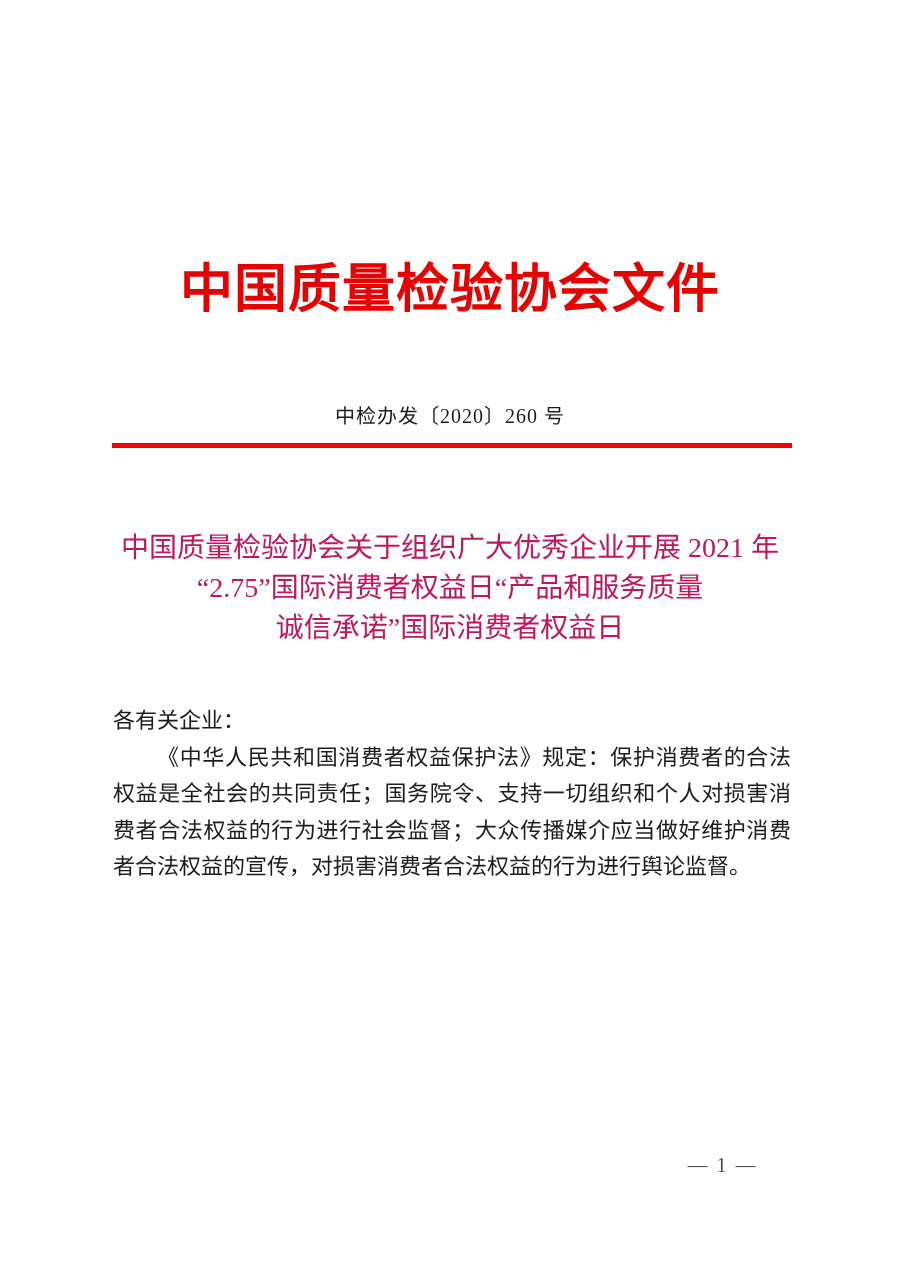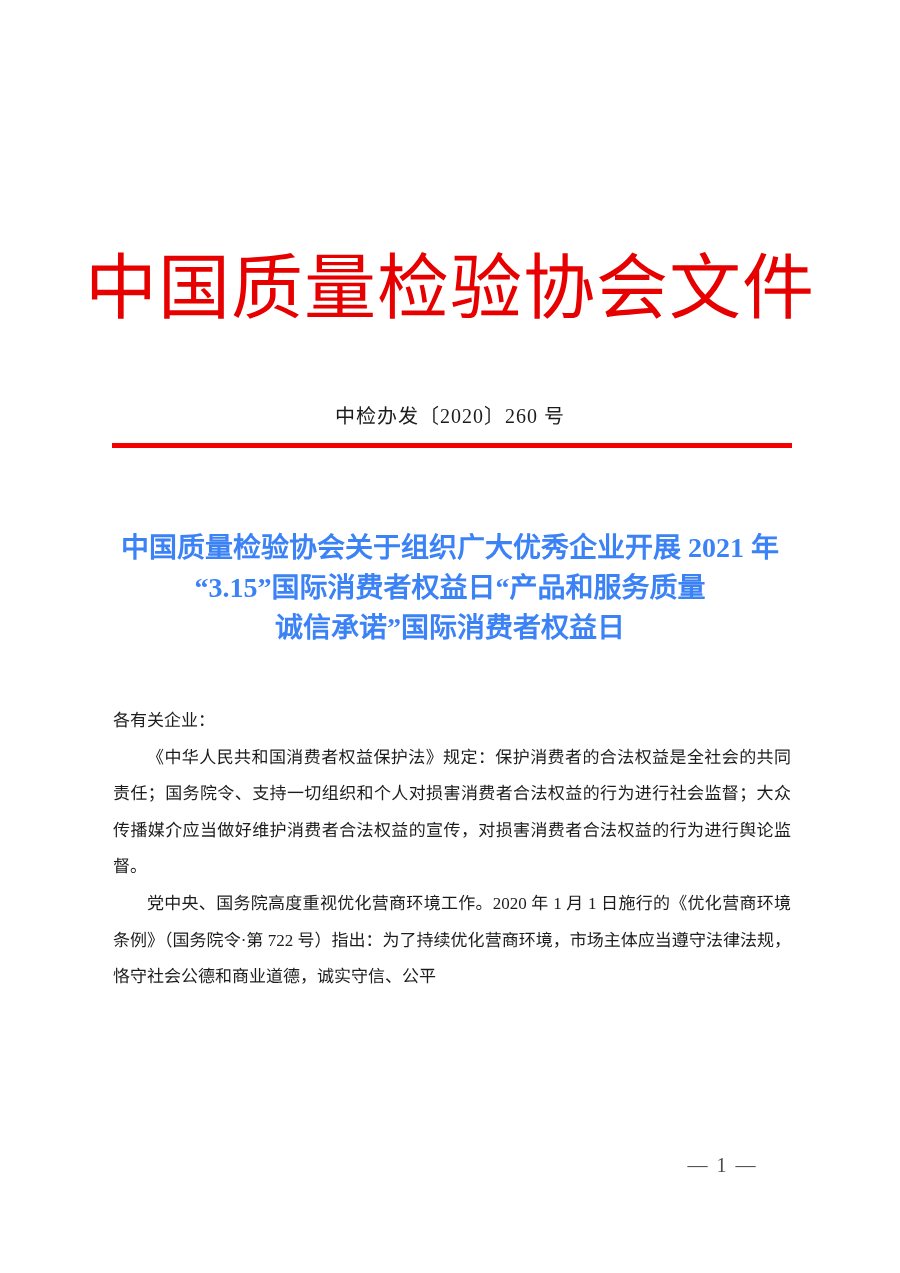--- a/index.html
+++ b/index.html
@@ -19,23 +19,23 @@
     overflow: hidden;
     font-family: "Liberation Serif", "DejaVu Serif", serif;
     color: var(--text-black);
   }
   .org-title {
     position: absolute;
     top: 250px;
     left: 0;
     width: 100%;
     text-align: center;
-    font-size: 72px;
+    font-size: 53px;
     line-height: 78px;
-    font-weight: normal;
+    font-weight: bold;
     color: var(--header-red);
     letter-spacing: 1px;
     white-space: nowrap;
   }
   .doc-number {
     position: absolute;
     top: 402px;
     left: 0;
     width: 100%;
     text-align: center;
@@ -53,30 +53,30 @@
     background: var(--divider-red);
   }
   .notice-title {
     position: absolute;
     top: 528px;
     left: 90px;
     width: 720px;
     text-align: center;
     font-size: 28px;
     line-height: 40px;
-    font-weight: bold;
-    color: #3b82f6;
+    font-weight: normal;
+    color: #be185d;
   }
   .notice-title .title-line { display: block; }
   .body-text {
     position: absolute;
     top: 703px;
     left: 113px;
     width: 678px;
-    font-size: 17px;
+    font-size: 22px;
     line-height: 36.6px;
     text-align: justify;
     color: var(--text-black);
   }
   .body-text p.indent { text-indent: 2em; }
   .page-footer {
     position: absolute;
     top: 1150px;
     left: 650px;
     width: 145px;
@@ -93,25 +93,24 @@
 <div class="page">
 
   <h1 class="org-title">中国质量检验协会文件</h1>
 
   <div class="doc-number">中检办发〔2020〕260 号</div>
 
   <div class="red-divider"></div>
 
   <h2 class="notice-title">
     <span class="title-line">中国质量检验协会关于组织广大优秀企业开展 2021 年</span>
-    <span class="title-line">“3.15”国际消费者权益日“产品和服务质量</span>
+    <span class="title-line">“2.75”国际消费者权益日“产品和服务质量</span>
     <span class="title-line">诚信承诺”国际消费者权益日</span>
   </h2>
 
   <div class="body-text">
     <p>各有关企业：</p>
     <p class="indent">《中华人民共和国消费者权益保护法》规定：保护消费者的合法权益是全社会的共同责任；国务院令、支持一切组织和个人对损害消费者合法权益的行为进行社会监督；大众传播媒介应当做好维护消费者合法权益的宣传，对损害消费者合法权益的行为进行舆论监督。</p>
-    <p class="indent">党中央、国务院高度重视优化营商环境工作。2020 年 1 月 1 日施行的《优化营商环境条例》（国务院令·第 722 号）指出：为了持续优化营商环境，市场主体应当遵守法律法规，恪守社会公德和商业道德，诚实守信、公平</p>
   </div>
 
   <div class="page-footer">— 1 —</div>
 
 </div>
 
 </body></html>

